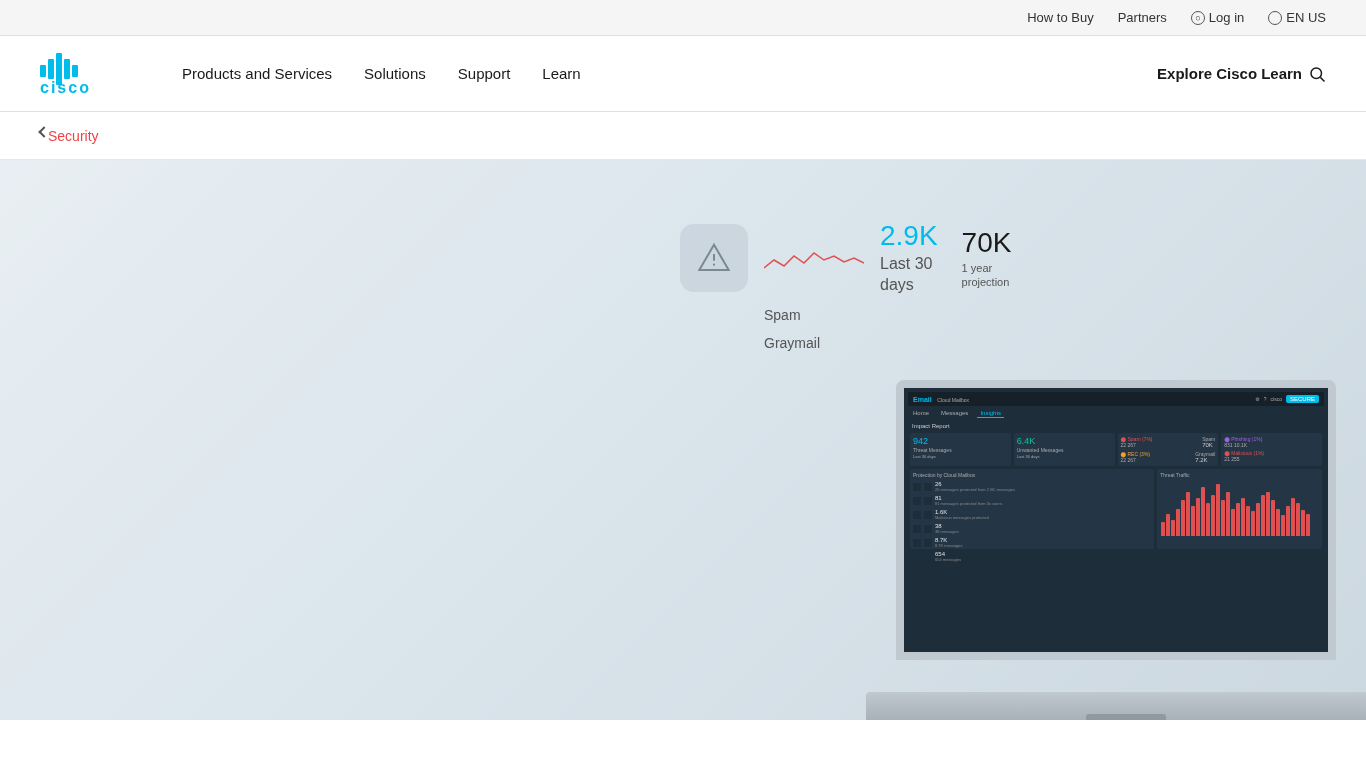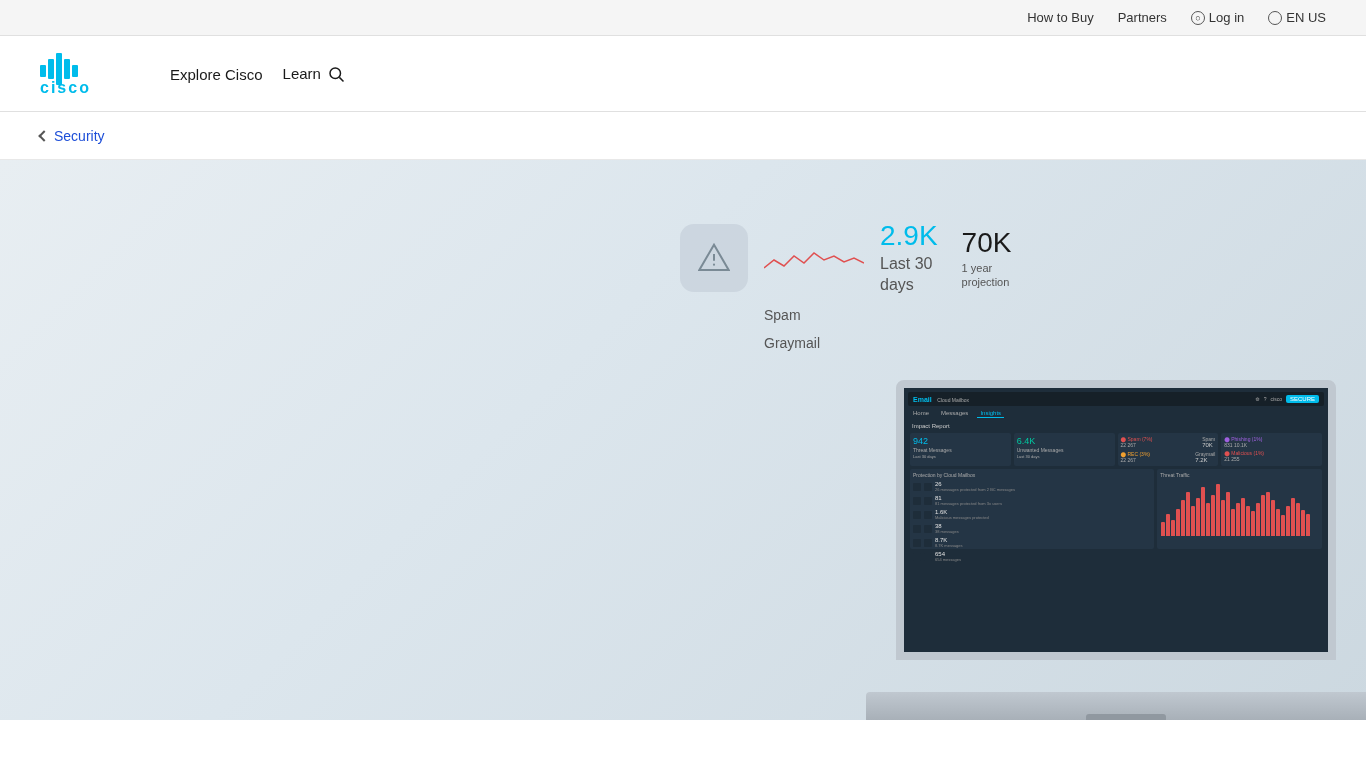--- a/index.html
+++ b/index.html
@@ -73,22 +73,23 @@
     .nav-link {
       font-size: 15px;
       color: #1a1a1a;
       cursor: pointer;
       padding: 8px 12px;
       border-radius: 4px;
       white-space: nowrap;
     }
     .nav-right {
       display: flex;
-      align-items: flex-end;
-      gap: 20px;
+      align-items: flex-start;
+      gap: 4px;
+      font-weight: bold;
     }
     .explore-cisco {
       font-size: 15px;
       color: #1a1a1a;
       cursor: pointer;
     }
     .search-btn {
       display: flex;
       align-items: center;
       gap: 6px;
@@ -105,25 +106,23 @@
     .breadcrumb {
       height: 48px;
       display: flex;
       align-items: center;
       padding: 0 40px;
       background: #fff;
       border-bottom: 1px solid #e8e8e8;
     }
     .breadcrumb-item {
       font-size: 14px;
-      color: #1d4ed8;
+      color: #ef4444;
       cursor: pointer;
       display: flex;
-      align-items: center;
-      gap: 6px;
     }
     .chevron-left {
       display: inline-block;
       width: 8px;
       height: 8px;
       border-left: 2px solid #555;
       border-bottom: 2px solid #555;
       transform: rotate(45deg);
     }
 
@@ -419,20 +418,26 @@
         <rect x="8" y="8" width="6" height="20" rx="1" fill="#00bceb"></rect>
         <rect x="16" y="2" width="6" height="32" rx="1" fill="#00bceb"></rect>
         <rect x="24" y="8" width="6" height="20" rx="1" fill="#00bceb"></rect>
         <rect x="32" y="14" width="6" height="12" rx="1" fill="#00bceb"></rect>
 
         <text x="0" y="42" font-family="Arial" font-size="16" font-weight="bold" fill="#00bceb" letter-spacing="2">cisco</text>
       </svg>
     </div>
   </div>
 
+  <div class="nav-links">
+    <span class="nav-link">Products and Services</span>
+    <span class="nav-link">Solutions</span>
+    <span class="nav-link">Support</span>
+    <span class="nav-link">Learn</span>
+  </div>
 
   <div class="nav-right">
     <span class="explore-cisco">Explore Cisco</span>
     <span class="search-btn">
       <span>Learn</span>
       <svg class="search-icon-svg" viewBox="0 0 24 24" fill="none" stroke="#1a1a1a" stroke-width="2">
         <circle cx="11" cy="11" r="7"></circle>
         <line x1="16.5" y1="16.5" x2="22" y2="22"></line>
       </svg>
     </span>

